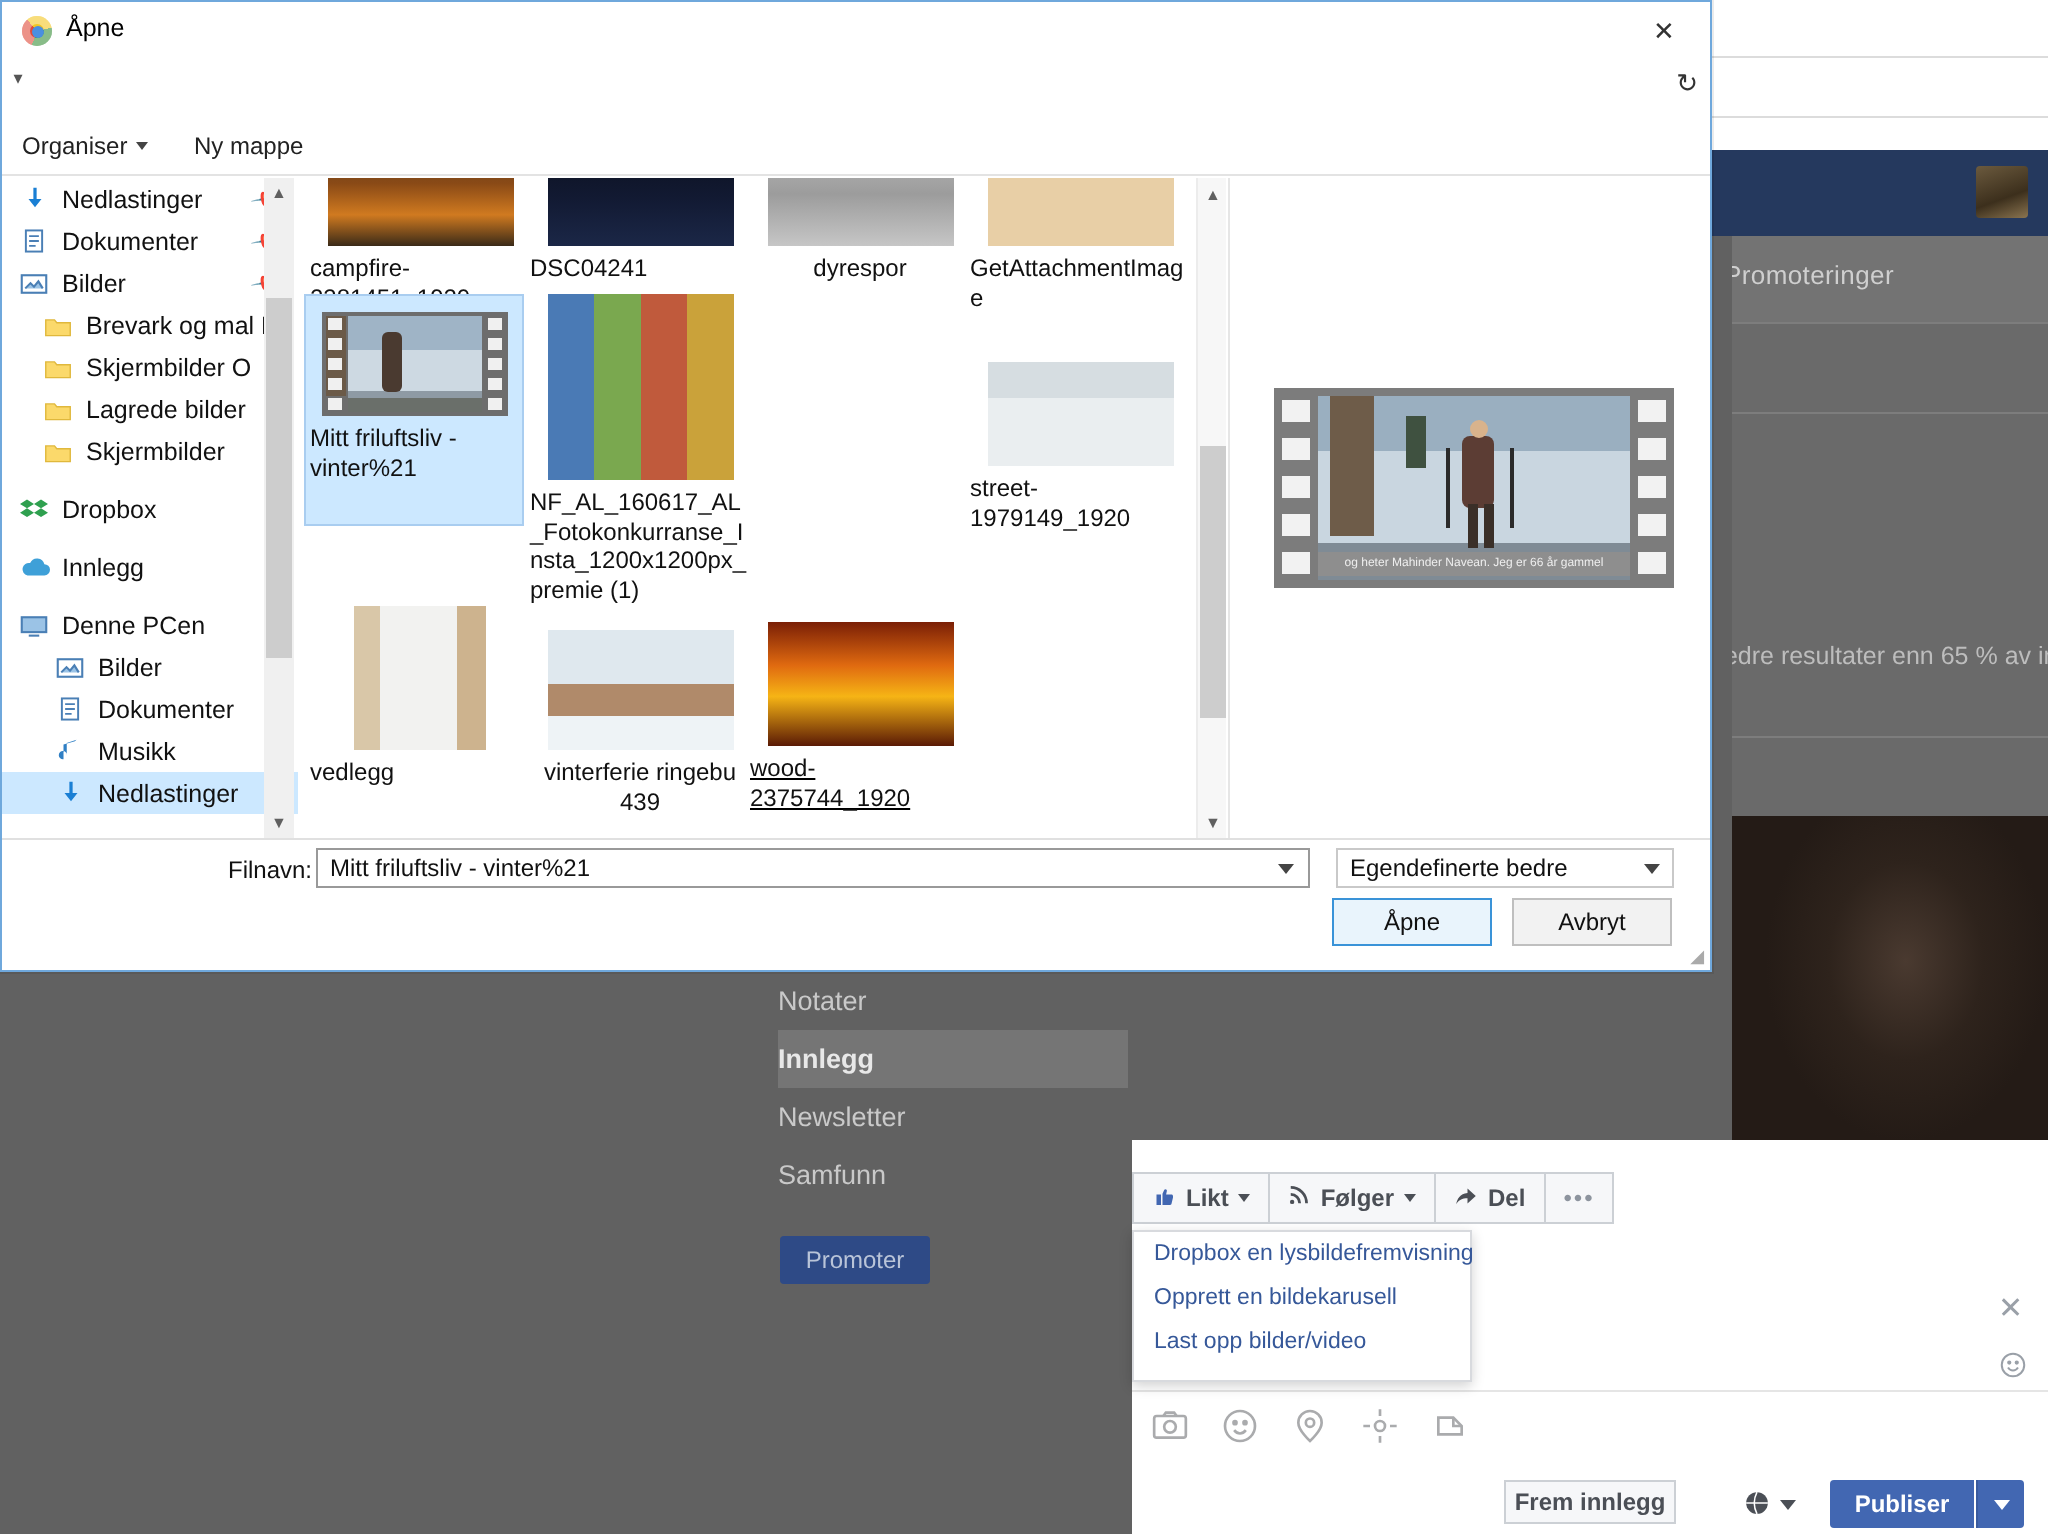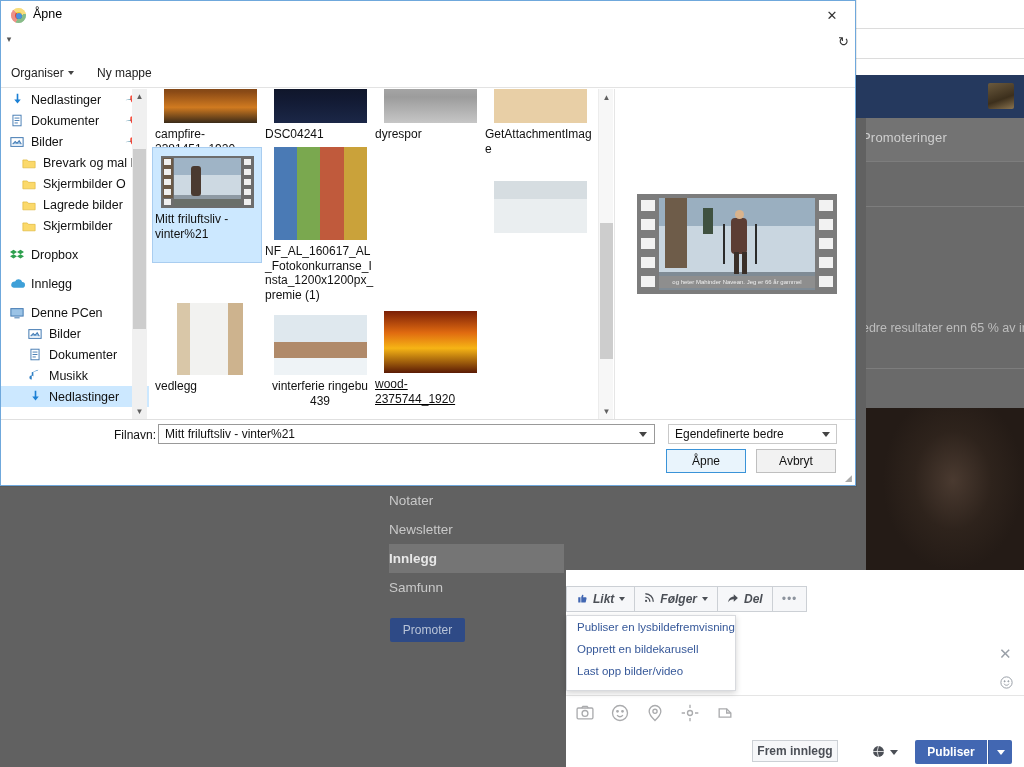--- a/index.html
+++ b/index.html
@@ -82,21 +82,21 @@
     display:flex; align-items:center; justify-content:center; border-radius:2px;
   }
 
   
   .fb-card {
     position:absolute; left:566px; top:570px; width:458px; height:197px;
     background:#ffffff;
   }
   .fb-action-row {
     position:absolute; left:0px; top:16px; width:300px; height:26px;
-    display:flex; align-items:stretch;font-style:italic;
+    display:flex; align-items:stretch;
   }
   .fb-action-btn {
     display:flex; align-items:center; gap:5px;
     padding:0 9px; border:1px solid #ccd0d5; border-left:none;
     background:#f6f7f9; color:#4b4f56; font-size:12px; font-weight:bold;
     height:26px;
   }
   .fb-action-btn:first-child { border-left:1px solid #ccd0d5; }
   .fb-caret { width:0;height:0;border-left:3.5px solid transparent;border-right:3.5px solid transparent;border-top:4px solid #4b4f56; }
 
@@ -342,22 +342,22 @@
 
     <div class="fb-left-dark"></div>
   </div>
 
   <div class="fb-nav">
     <div class="fb-nav-item">Bilder</div>
     <div class="fb-nav-item">Videoer</div>
     <div class="fb-nav-item">Arrangementer</div>
     <div class="fb-nav-item">Anmeldelser</div>
     <div class="fb-nav-item">Notater</div>
+    <div class="fb-nav-item active">Innlegg</div>
     <div class="fb-nav-item">Newsletter</div>
-    <div class="fb-nav-item active">Innlegg</div>
     <div class="fb-nav-item">Samfunn</div>
   </div>
   <div class="fb-promoter-btn">Promoter</div>
 
   <div class="fb-card">
     <div class="fb-action-row">
       <div class="fb-action-btn">
         <span>
           <svg width="12" height="12" viewBox="0 0 16 16">
               <path fill="#4267b2" d="M6 14H3V7h3v7zM14 8c0-.6-.5-1-1-1H9.4l.5-2.4c.1-.6-.3-1.1-.9-1.1-.3 0-.6.2-.8.4L7 6.5V14h5c.5 0 .9-.3 1-.8l1-4.2z"></path>
@@ -386,21 +386,21 @@
         <span>Del</span>
       </div>
       <div class="fb-action-btn" style="font-weight:normal;color:#8d949e;letter-spacing:1px;">
         <span>•••</span>
       </div>
     </div>
   </div>
 
   <div class="fb-dd-arrow"></div>
   <div class="fb-dropdown">
-    <div class="fb-dd-item">Publiser en lysbildefremvisning</div>
+    <div class="fb-dd-item">Dropbox en lysbildefremvisning</div>
     <div class="fb-dd-item">Opprett en bildekarusell</div>
     <div class="fb-dd-item">Last opp bilder/video</div>
   </div>
 
   <div class="fb-composer-divider"></div>
   <div class="fb-composer-icons">
     <span class="fb-ci">
       <svg width="20" height="20" viewBox="0 0 24 24" fill="none" stroke="#65676b" stroke-width="1.6">
           <rect x="2.5" y="6" width="19" height="13" rx="1.5"></rect>
           <circle cx="12" cy="12.5" r="3.5"></circle>
@@ -650,21 +650,21 @@
   <div class="dlg-filearea">
 
     <div class="tile" style="left:6px; top:-18px;">
       <div class="tile-img thumb-campfire"></div>
       <div class="tile-label">campfire-2381451_1920</div>
     </div>
     <div class="tile" style="left:116px; top:-18px;">
       <div class="tile-img thumb-dsc"></div>
       <div class="tile-label" style="text-align:left">DSC04241</div>
     </div>
-    <div class="tile" style="left:226px; top:-18px;">
+    <div class="tile" style="left:226px; top:-18px;text-align:center;">
       <div class="tile-img thumb-dyrespor"></div>
       <div class="tile-label">dyrespor</div>
     </div>
     <div class="tile" style="left:336px; top:-18px;">
       <div class="tile-img thumb-attach"></div>
       <div class="tile-label">GetAttachmentImage</div>
     </div>
 
     <div class="tile sel" style="left:3px; top:58px; height:116px; padding-top:8px;">
       <div class="film-thumb" style="margin:0 auto">
@@ -685,20 +685,21 @@
       </div>
       <div class="tile-label">Mitt friluftsliv - vinter%21</div>
     </div>
 
     <div class="tile" style="left:116px; top:58px;">
       <div class="tile-img thumb-collage" style="height:93px"></div>
       <div class="tile-label">NF_AL_160617_AL_Fotokonkurranse_Insta_1200x1200px_premie (1)</div>
     </div>
     <div class="tile" style="left:336px; top:92px;">
       <div class="tile-img thumb-street"></div>
+      <div class="tile-label">street-1979149_1920</div>
     </div>
 
     <div class="tile" style="left:6px; top:214px;">
       <div class="tile-img thumb-vedlegg" style="height:72px; width:66px;"></div>
       <div class="tile-label" style="">vedlegg</div>
     </div>
     <div class="tile" style="left:116px; top:226px;">
       <div class="tile-img thumb-vinterferie" style="height:60px"></div>
       <div class="tile-label" style="text-align:center">vinterferie ringebu 439</div>
     </div>

